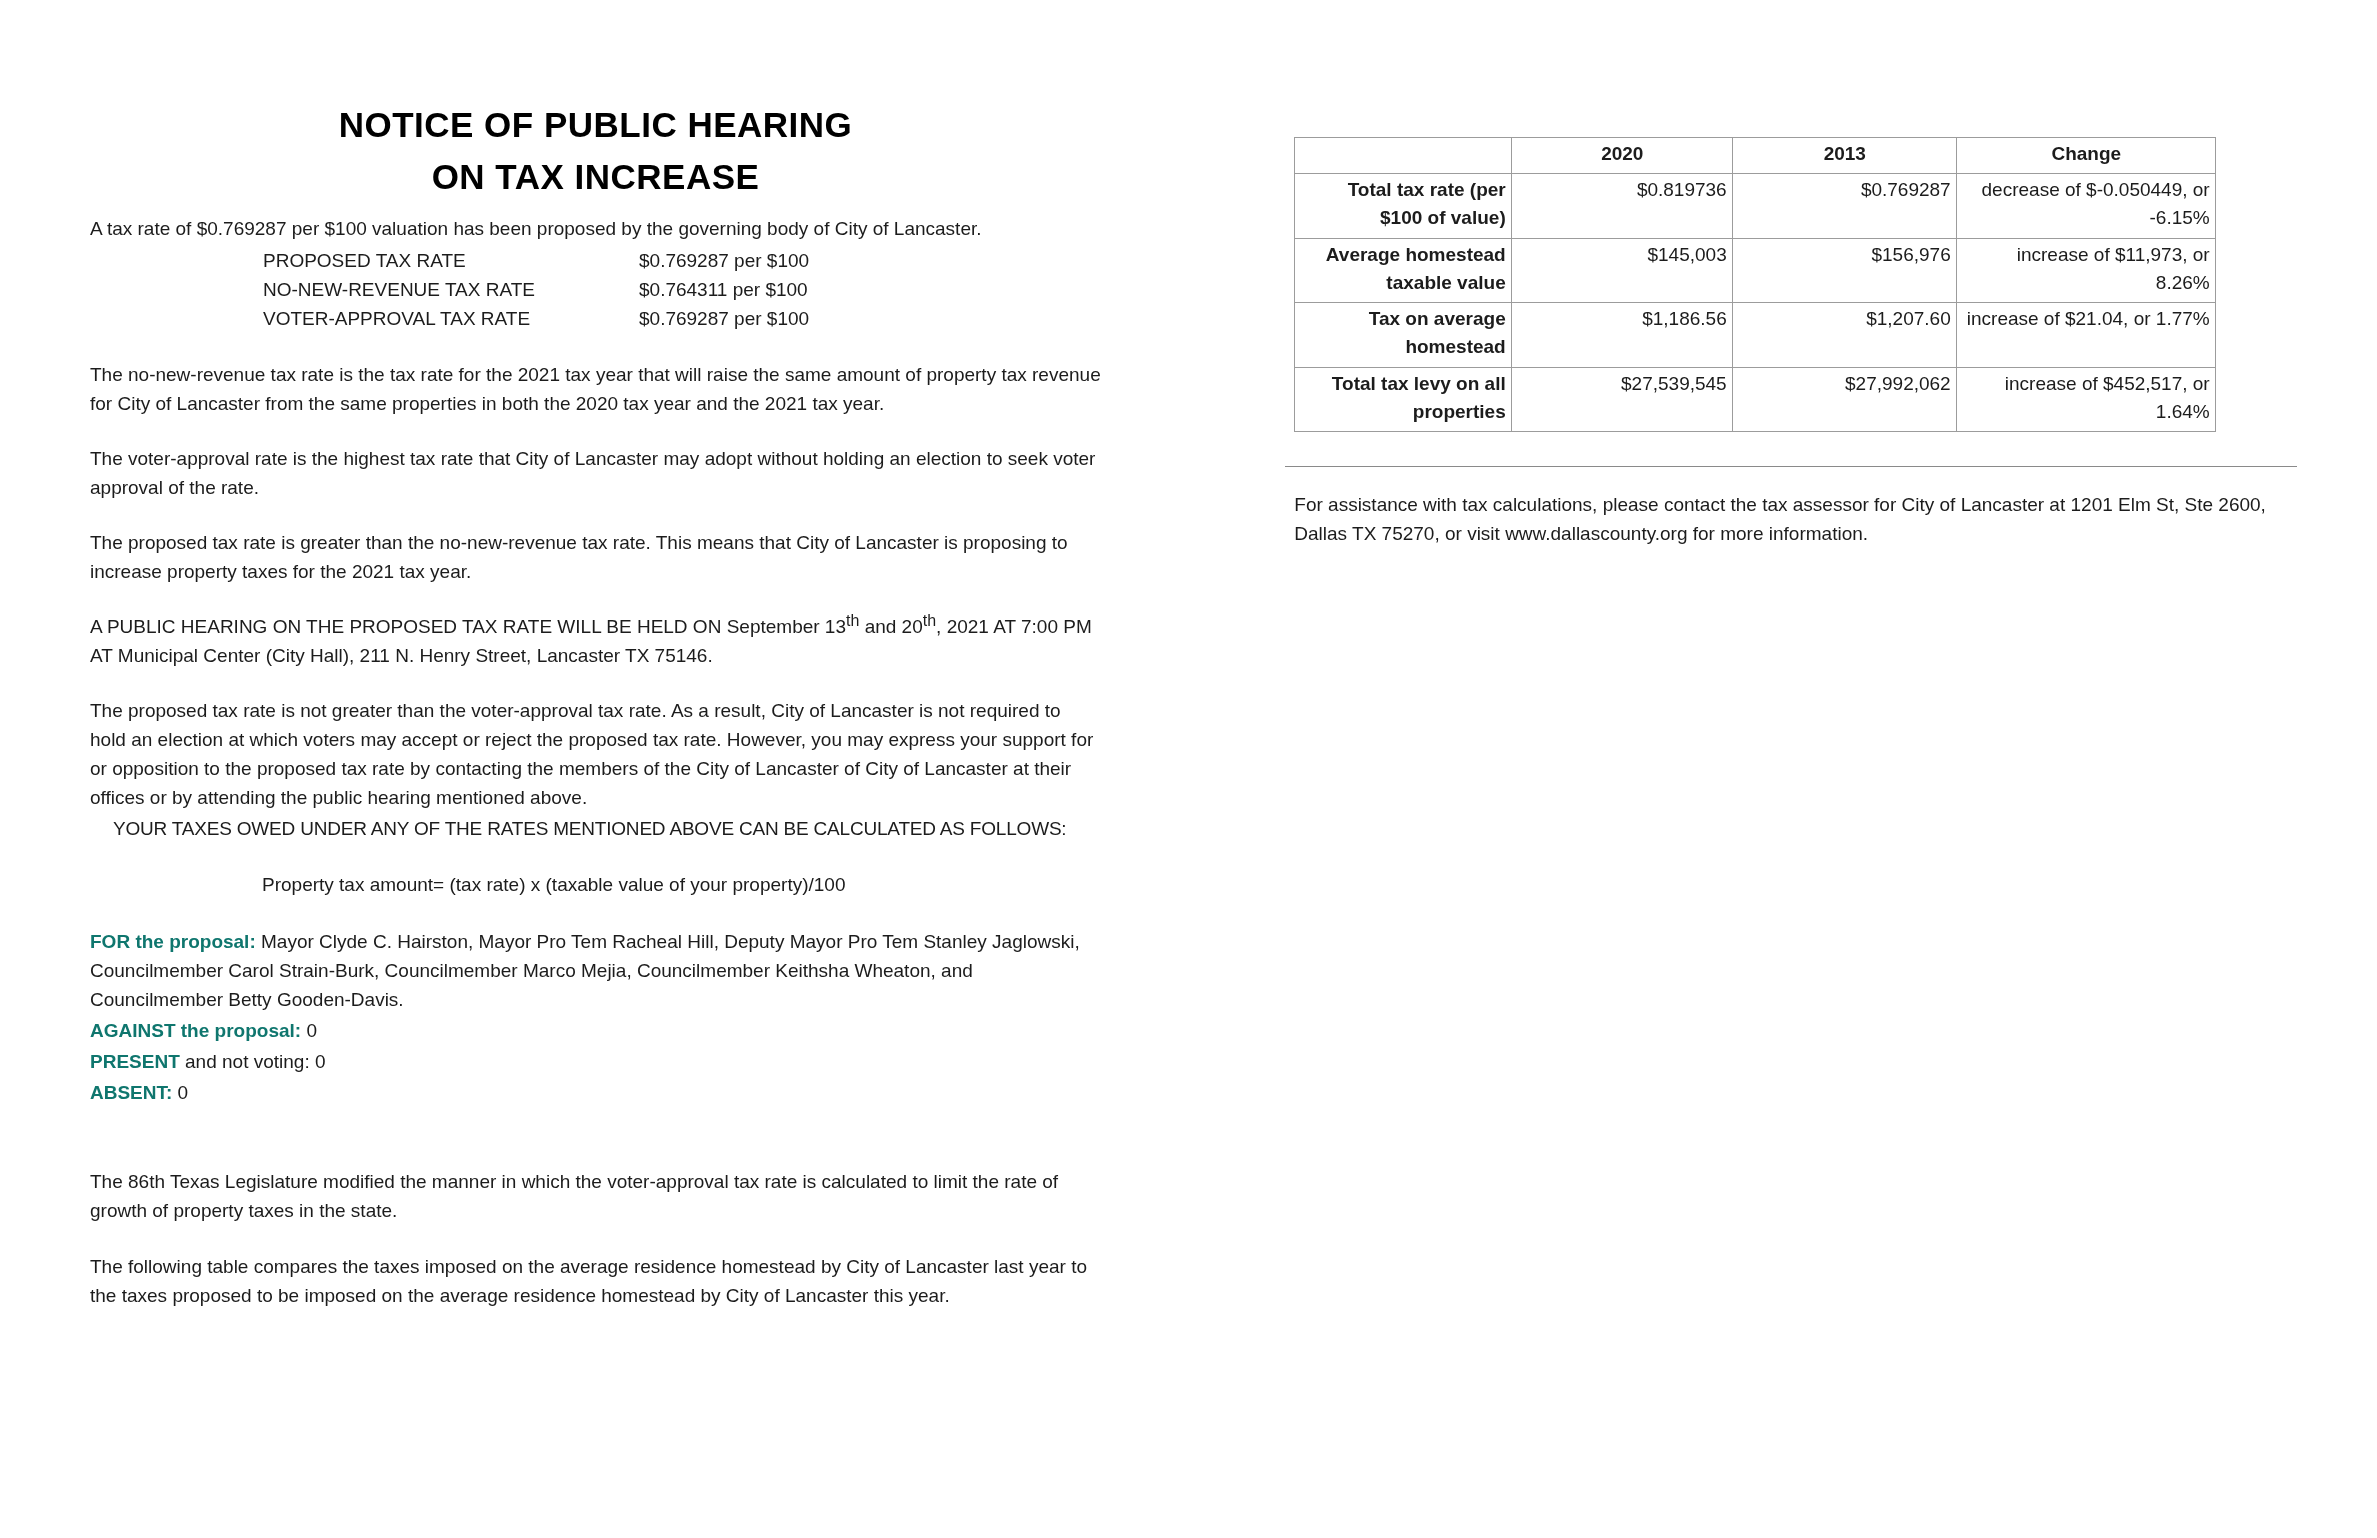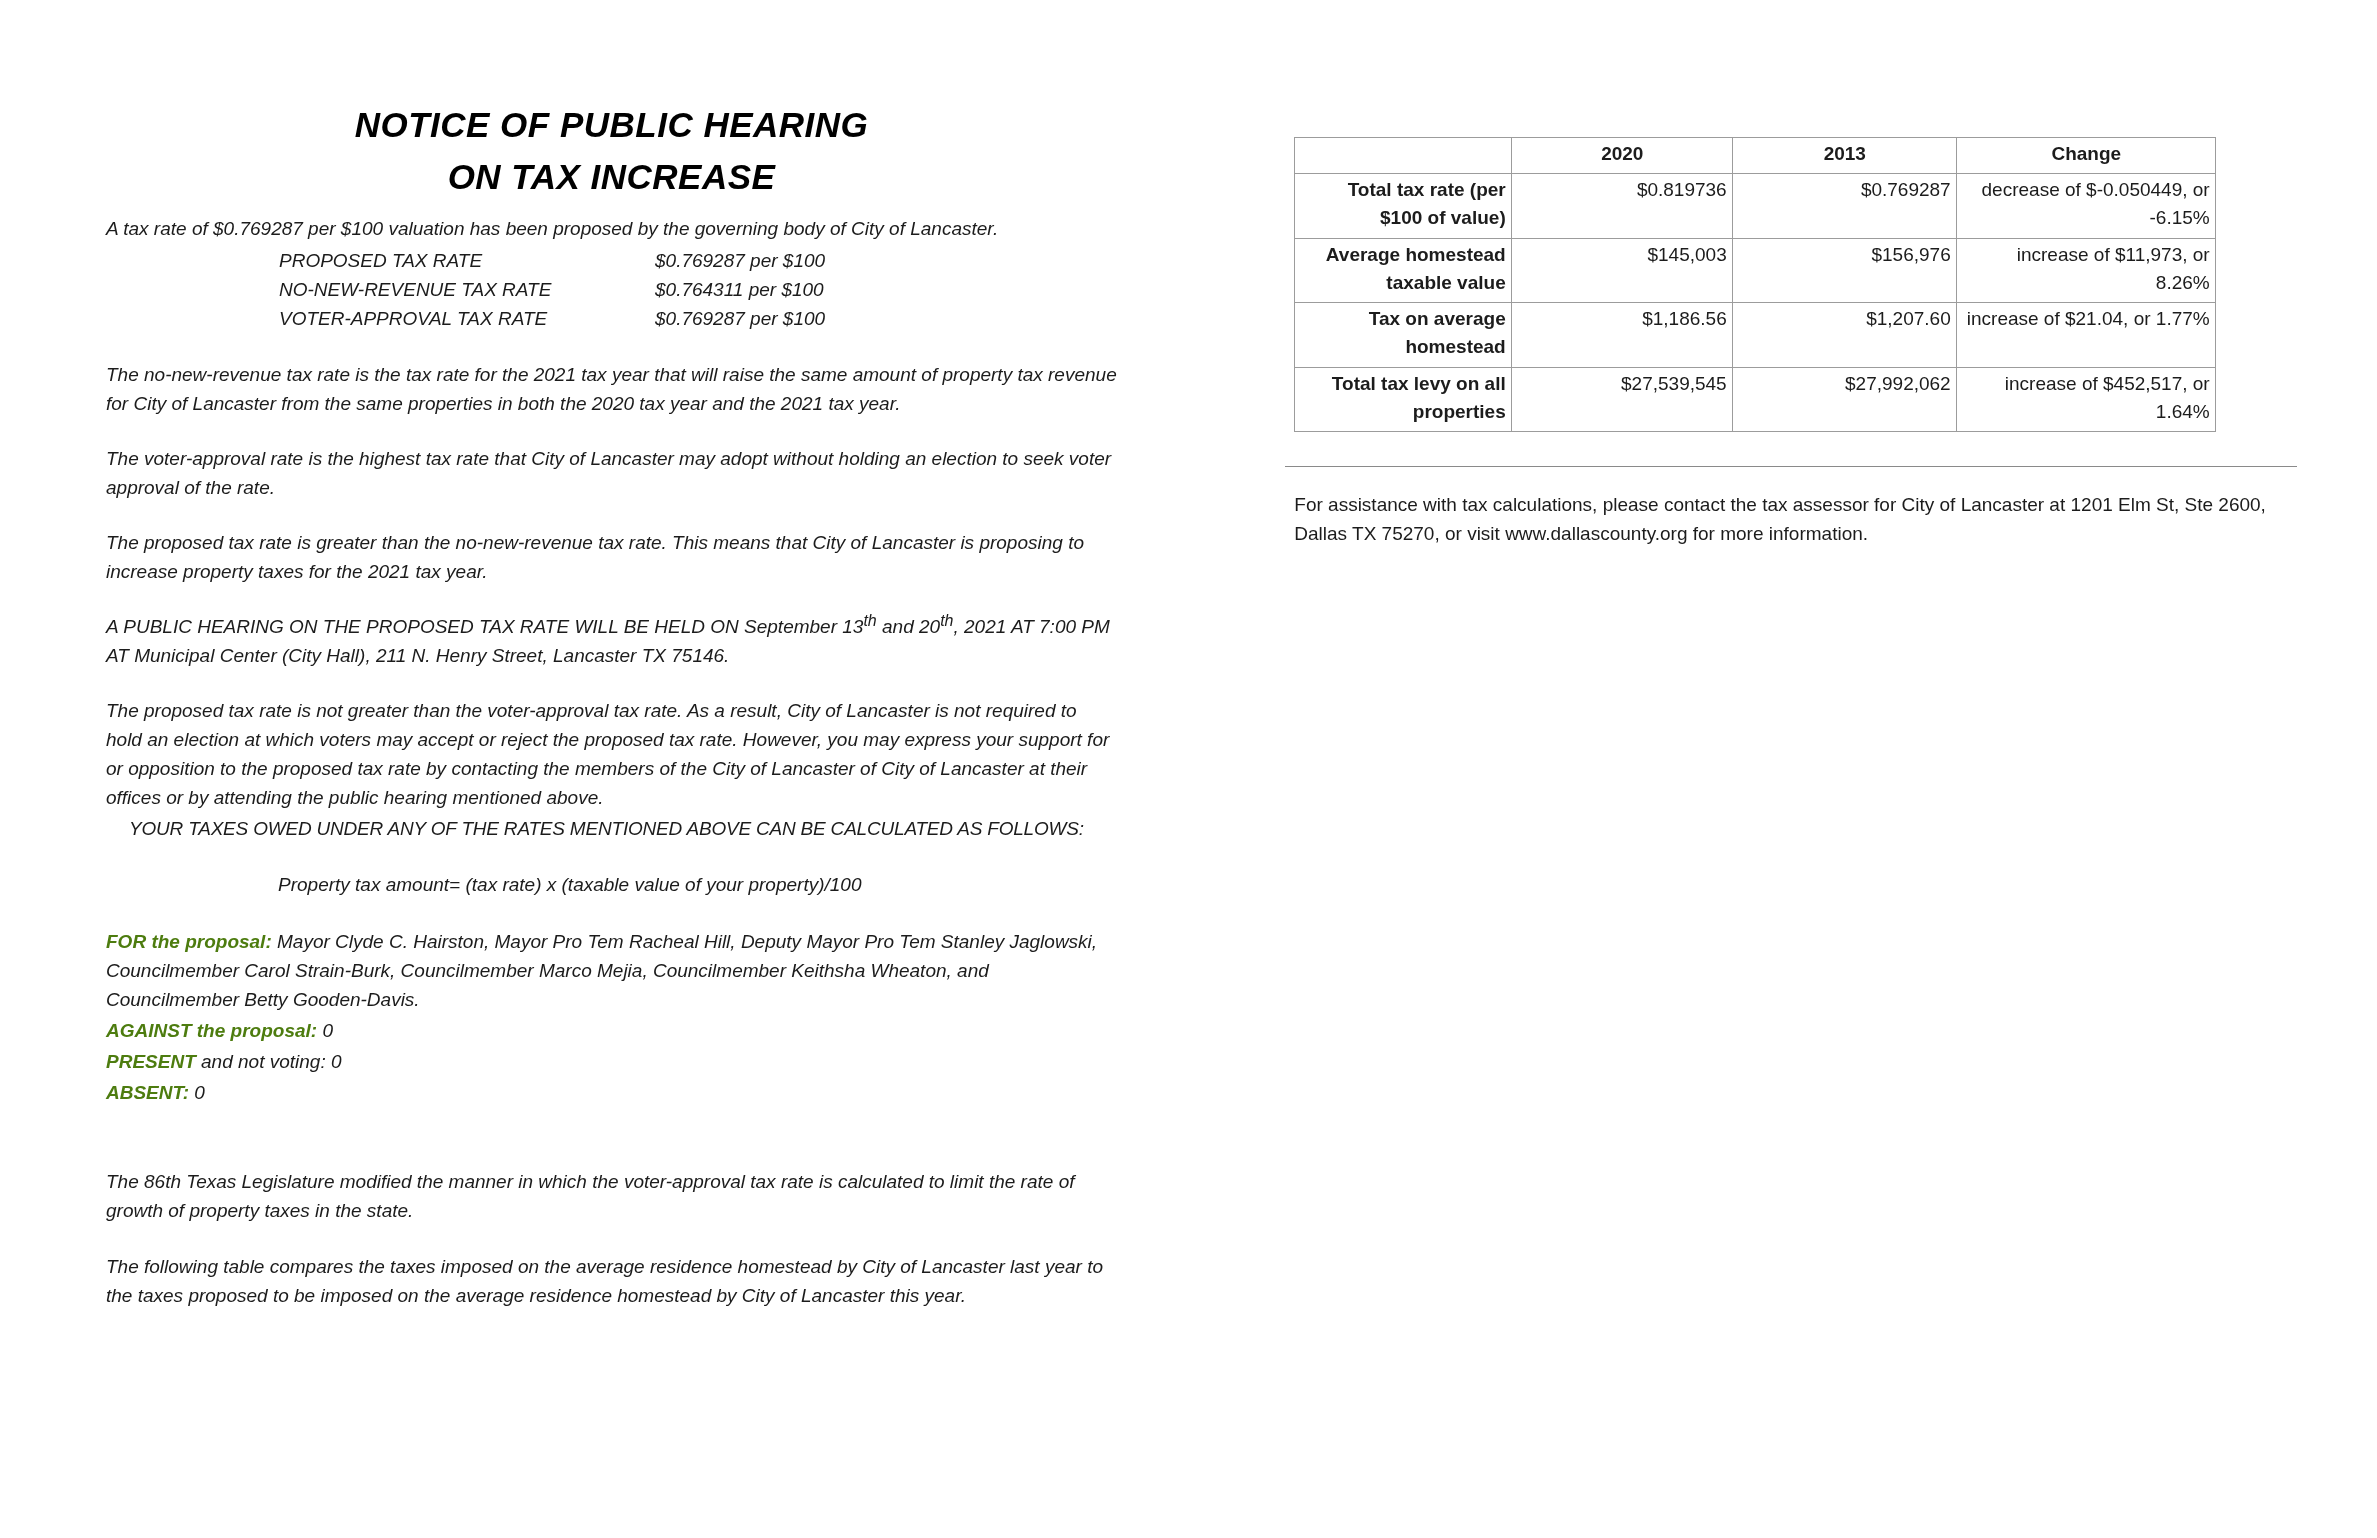--- a/index.html
+++ b/index.html
@@ -6,25 +6,24 @@
   body {
     width: 2377px; height: 1538px;
     position: relative;
     background: #ffffff;
     font-family: "Liberation Sans", sans-serif;
     color: #1c1c1c;
     overflow: hidden;
   }
   .left-col {
     position: absolute;
-    left: 106px; top: 0;
+    left: 90px; top: 0;
     width: 1011px;
     font-size: 19px;
     line-height: 29px;
-    font-style: italic;
   }
   .doc-title {
     margin-top: 99px;
     text-align: center;
     font-weight: bold;
     color: #000;
     font-size: 35px;
     line-height: 52px;
     letter-spacing: 0.5px;
   }
@@ -40,21 +39,21 @@
     padding-left: 23px;
     white-space: nowrap;
     letter-spacing: -0.2px;
   }
   .formula { margin-top: 27px; padding-left: 172px; }
   .vote-for { margin-top: 28px; }
   .vote-line { margin-top: 1.9px; }
   .legislature { margin-top: 60px; }
   .following { margin-top: 27px; }
   sup.ord { font-size: 16px; line-height: 0; vertical-align: super; }
-  b.lead { color: #4d7c0f; }
+  b.lead { color: #0f766e; }
 
   .right-col {
     position: absolute;
     left: 1285px; top: 13px;
     width: 1012px;
     font-size: 19px;
     line-height: 29px;
   }
   table.cmp {
     margin-top: 124px;

